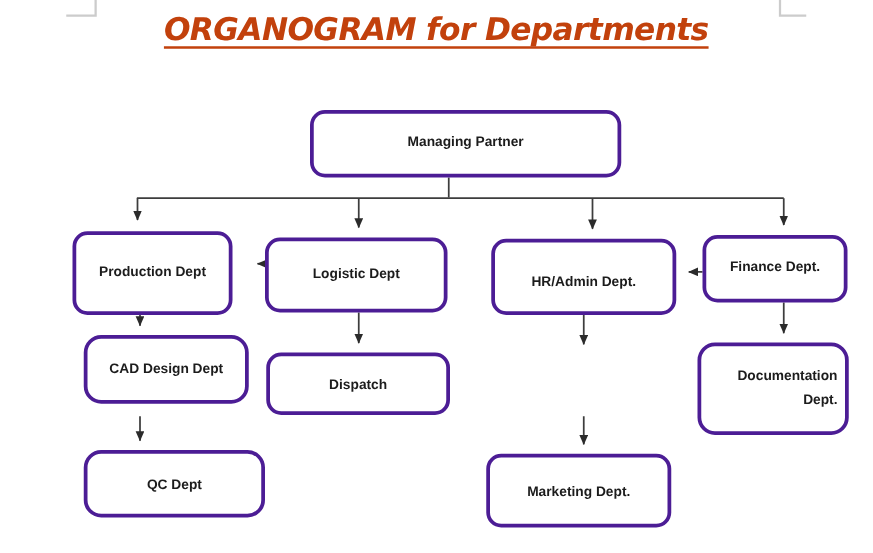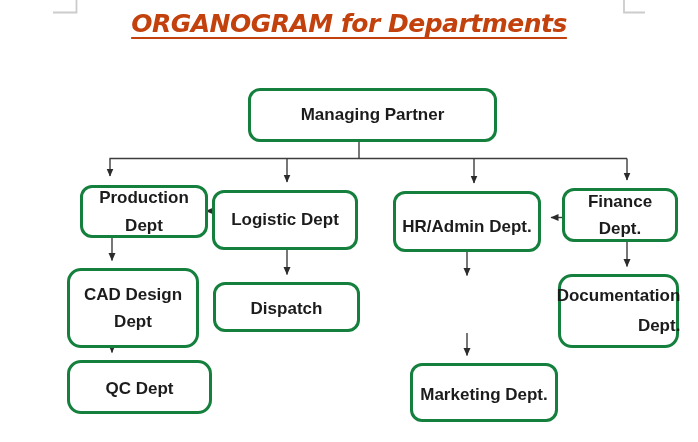--- a/index.html
+++ b/index.html
@@ -35,28 +35,28 @@
     letter-spacing: -0.5px;
     color: #c2410c;
     text-decoration: underline;
     text-decoration-thickness: 2px;
     text-underline-offset: 5px;
   }
   .node {
     position: absolute;
     box-sizing: border-box;
     background: #ffffff;
-    border: 3px solid #15803d;
+    border: 3px solid #4c1d95;
     border-radius: 12px;
     display: flex;
     align-items: center;
     justify-content: center;
     text-align: center;
     font-weight: bold;
-    font-size: 17px;
+    font-size: 11px;
     line-height: 1.6;
     color: #1c1c1c;
     padding: 16px 6px;
   }
   .up8 { padding-bottom: 16px; }
   .up6 { padding-bottom: 12px; }
   .up3 { padding-bottom: 6px; }
 </style>
 </head>
 <body>
@@ -97,50 +97,50 @@
       <path d="M467,333 V355.5" marker-end="url(#arrow)"></path>
     </g>
   </svg>
 
   <div class="page-title">ORGANOGRAM for Departments</div>
 
   <div class="node up8" style="left:248px; top:88px; width:249px; height:54px; border-width:3.5px;">
     <span>Managing Partner</span>
   </div>
 
-  <div class="node up8" style="left:80px; top:185px; width:128px; height:53px;">
+  <div class="node up8" style="left:58px; top:185px; width:128px; height:67px;">
     <span>Production Dept</span>
   </div>
 
   <div class="node" style="left:212px; top:190px; width:146px; height:60px;">
     <span>Logistic Dept</span>
   </div>
 
   <div class="node up3" style="left:393px; top:191px; width:148px; height:61px;">
     <span>HR/Admin Dept.</span>
   </div>
 
   <div class="node" style="left:562px; top:188px; width:116px; height:54px;">
     <span>Finance Dept.</span>
   </div>
 
-  <div class="node" style="left:67px; top:268px; width:132px; height:80px; border-radius:14px;">
+  <div class="node" style="left:67px; top:268px; width:132px; height:55px; border-radius:14px;">
     <span>CAD Design Dept</span>
   </div>
 
   <div class="node up6" style="left:213px; top:282px; width:147px; height:50px;">
     <span>Dispatch</span>
   </div>
 
 
   <div class="node" style="left:558px; top:274px; width:121px; height:74px; border-radius:14px; line-height:1.75;text-align:right;">
     <span>Documentation Dept.</span>
   </div>
 
   <div class="node up6" style="left:67px; top:360px; width:145px; height:54px; border-radius:14px;">
     <span>QC Dept</span>
   </div>
 
-  <div class="node up6" style="left:389px; top:363px; width:148px; height:59px;margin-left:21px;">
+  <div class="node up6" style="left:389px; top:363px; width:148px; height:59px;">
     <span>Marketing Dept.</span>
   </div>
 
 </div>
 
 </body></html>

